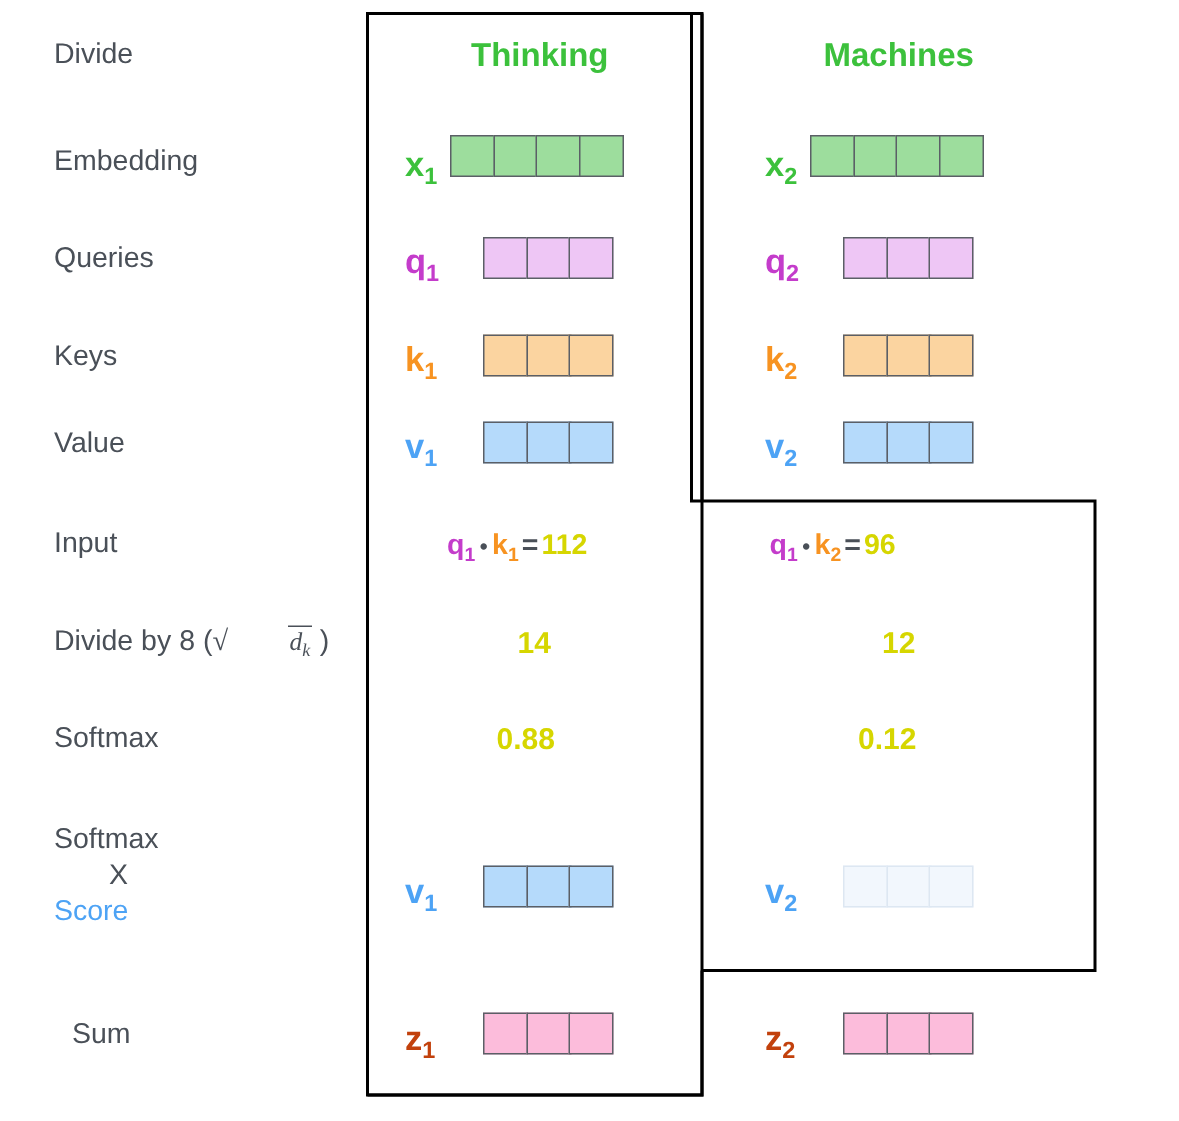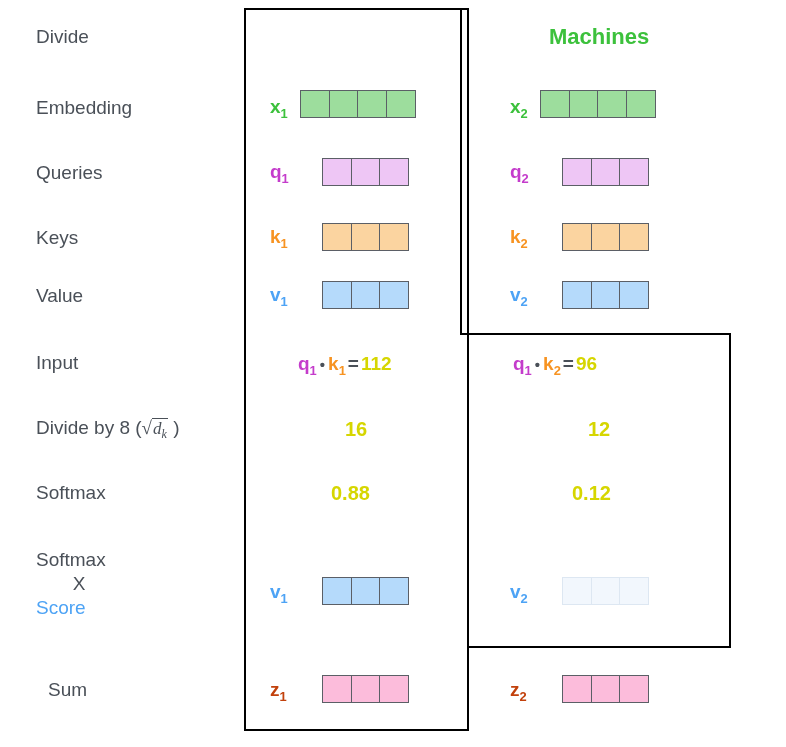--- a/index.html
+++ b/index.html
@@ -40,20 +40,21 @@
     text-align: left;
   }
   .ml-line { display: block; }
   .ml-center { display: block; text-align: center; width: 86px; }
   .value-blue { color: #4da3f5; }
 
   .mathbit {
     font-family: "Liberation Serif", serif;
     font-style: italic;
     font-size: 17px;
+    margin-left: 40px;
   }
   .radical {
     font-family: "Liberation Serif", serif;
     font-style: normal;
     font-size: 19px;
   }
   .sub-k {
     font-size: 12px;
     font-style: italic;
     vertical-align: sub;
@@ -69,21 +70,21 @@
     color: #3cc13c;
     font-size: 22px;
     font-weight: bold;
     font-family: "Liberation Sans", sans-serif;
     white-space: nowrap;
   }
 
   
   .vec-tag {
     position: absolute;
-    font-size: 19px;
+    font-size: 23px;
     font-weight: bold;
     font-family: "Liberation Sans", sans-serif;
     white-space: nowrap;
   }
   .vec-tag sub {
     font-size: 0.68em;
     font-weight: bold;
   }
   .c-green  { color: #3cc13c; }
   .c-purple { color: #c43ccb; }
@@ -169,20 +170,21 @@
   <div class="row-label" style="top:481px;">Softmax</div>
 
   <div class="row-label multiline" style="top:548px;">
     <span class="ml-line">Softmax</span>
     <span class="ml-center">X</span>
     <span class="ml-line value-blue">Score</span>
   </div>
 
   <div class="row-label" style="top:678px; left:48px;">Sum</div>
 
+  <div class="col-title" style="left:314px; top:24px;">Thinking</div>
 
   <div class="vec-tag c-green" style="left:270px; top:96px;">
     <span>x</span><sub>1</sub>
   </div>
   <div class="vector" style="left:300px; top:90px;">
     <div class="cell fill-green"></div>
     <div class="cell fill-green"></div>
     <div class="cell fill-green"></div>
     <div class="cell fill-green"></div>
   </div>
@@ -211,21 +213,21 @@
   <div class="vector" style="left:322px; top:281px;">
     <div class="cell fill-blue"></div>
     <div class="cell fill-blue"></div>
     <div class="cell fill-blue"></div>
   </div>
 
   <div class="expr" style="left:298px; top:353px;">
     <span class="c-purple"><span>q</span><sub>1</sub></span><span class="dot-op">•</span><span class="c-orange"><span>k</span><sub>1</sub></span><span class="eq-op">=</span><span class="c-olive">112</span>
   </div>
 
-  <div class="num-val" style="left:345px; top:418px;">16</div>
+  <div class="num-val" style="left:345px; top:418px;">14</div>
 
   <div class="num-val" style="left:331px; top:482px;">0.88</div>
 
   <div class="vec-tag c-blue" style="left:270px; top:581px;">
     <span>v</span><sub>1</sub>
   </div>
   <div class="vector" style="left:322px; top:577px;">
     <div class="cell fill-blue"></div>
     <div class="cell fill-blue"></div>
     <div class="cell fill-blue"></div>

